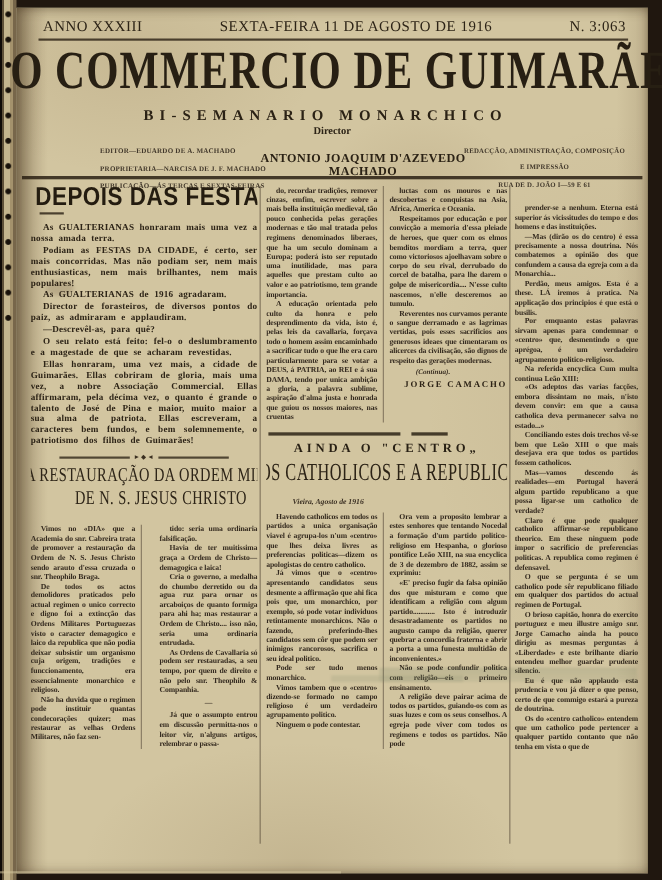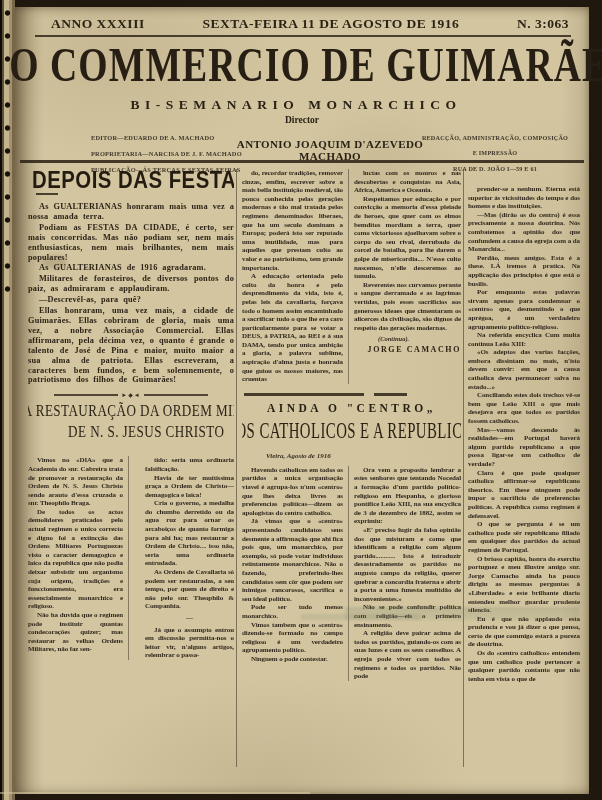--- a/index.html
+++ b/index.html
@@ -20,21 +20,21 @@
       radial-gradient(ellipse 260px 160px at 18% 6%,rgba(118,90,52,.12),transparent 65%),
       radial-gradient(ellipse 300px 420px at 96% 45%,rgba(125,98,60,.10),transparent 60%),
       radial-gradient(ellipse 320px 180px at 45% 99%,rgba(110,85,50,.14),transparent 62%),
       radial-gradient(ellipse 120px 90px at 64% 20%,rgba(120,92,55,.10),transparent 70%),
       linear-gradient(90deg,rgba(84,62,34,.28),rgba(84,62,34,0) 5%,rgba(84,62,34,0) 95%,rgba(84,62,34,.14));
     box-shadow:inset 16px 0 16px -10px rgba(55,38,18,.5), inset -6px 0 10px -6px rgba(55,38,18,.35),
                inset 0 8px 12px -8px rgba(55,38,18,.45), inset 0 -8px 12px -8px rgba(55,38,18,.35);
     color:#32291e;}
   
   .row-date{position:absolute;left:24px;right:20px;top:9px;display:flex;justify-content:space-between;
-    font-weight:bold;font-size:13.5px;letter-spacing:.5px;color:#2c2316;margin-left:12px;}
+    font-weight:normal;font-size:13.5px;letter-spacing:.5px;color:#2c2316;}
   .rule-thin{position:absolute;left:20px;right:18px;top:28px;height:2px;background:rgba(40,30,18,.8);}
   .np-title{position:absolute;left:0;right:0;top:30px;height:58px;text-align:center;
     font-weight:bold;font-size:37px;line-height:58px;letter-spacing:1px;color:#271f13;
     transform:scale(1.02,1.32);transform-origin:50% 55%;white-space:nowrap;}
   .np-subtitle{position:absolute;left:0;right:12px;top:90px;text-align:center;
     font-weight:bold;font-size:13.5px;letter-spacing:5.5px;color:#2b2215;white-space:nowrap;}
   .director-label{position:absolute;left:0;right:0;top:108px;text-align:center;
     font-weight:bold;font-size:9.5px;color:#2b2215;}
   .info-left{position:absolute;left:76px;top:120px;width:180px;
     font-weight:bold;font-size:6.4px;line-height:9.5px;letter-spacing:.2px;color:#42382b;}
@@ -118,22 +118,23 @@
       </div>
     <div class="rule-heavy"></div>
 
     <div class="colA small">
       <div class="h2-festas">DEPOIS DAS FESTAS</div>
       <div class="h2-rule"></div>
       <div class="festas-text">
           <p class="para">As GUALTERIANAS honraram mais uma vez a nossa amada terra.</p>
           <p class="para">Podiam as FESTAS DA CIDADE, é certo, ser mais concorridas. Mas não podiam ser, nem mais enthusiasticas, nem mais brilhantes, nem mais populares!</p>
           <p class="para">As GUALTERIANAS de 1916 agradaram.</p>
-          <p class="para">Militares de forasteiros, de diversos pontos do paiz, as admiraram e applaudiram.</p>
+          <p class="para">Director de forasteiros, de diversos pontos do paiz, as admiraram e applaudiram.</p>
           <p class="para">—Descrevêl-as, para quê?</p>
+          <p class="para">O seu relato está feito: fel-o o deslumbramento e a magestade de que se acharam revestidas.</p>
           <p class="para">Ellas honraram, uma vez mais, a cidade de Guimarães. Ellas cobriram de gloria, mais uma vez, a nobre Associação Commercial. Ellas affirmaram, pela décima vez, o quanto é grande o talento de José de Pina e maior, muito maior a sua alma de patriota. Ellas escreveram, a caracteres bem fundos, e bem solemnemente, o patriotismo dos filhos de Guimarães!</p>
         </div>
       <div class="ornament">
         <span class="line"></span>
           <span class="glyphs">►◆◄</span>
           <span class="line"></span>
       </div>
       <div class="h3-rest">A RESTAURAÇÃO DA ORDEM MILITAR</div>
       <div class="h3-rest l2">DE N. S. JESUS CHRISTO</div>
       <div class="subcols">

